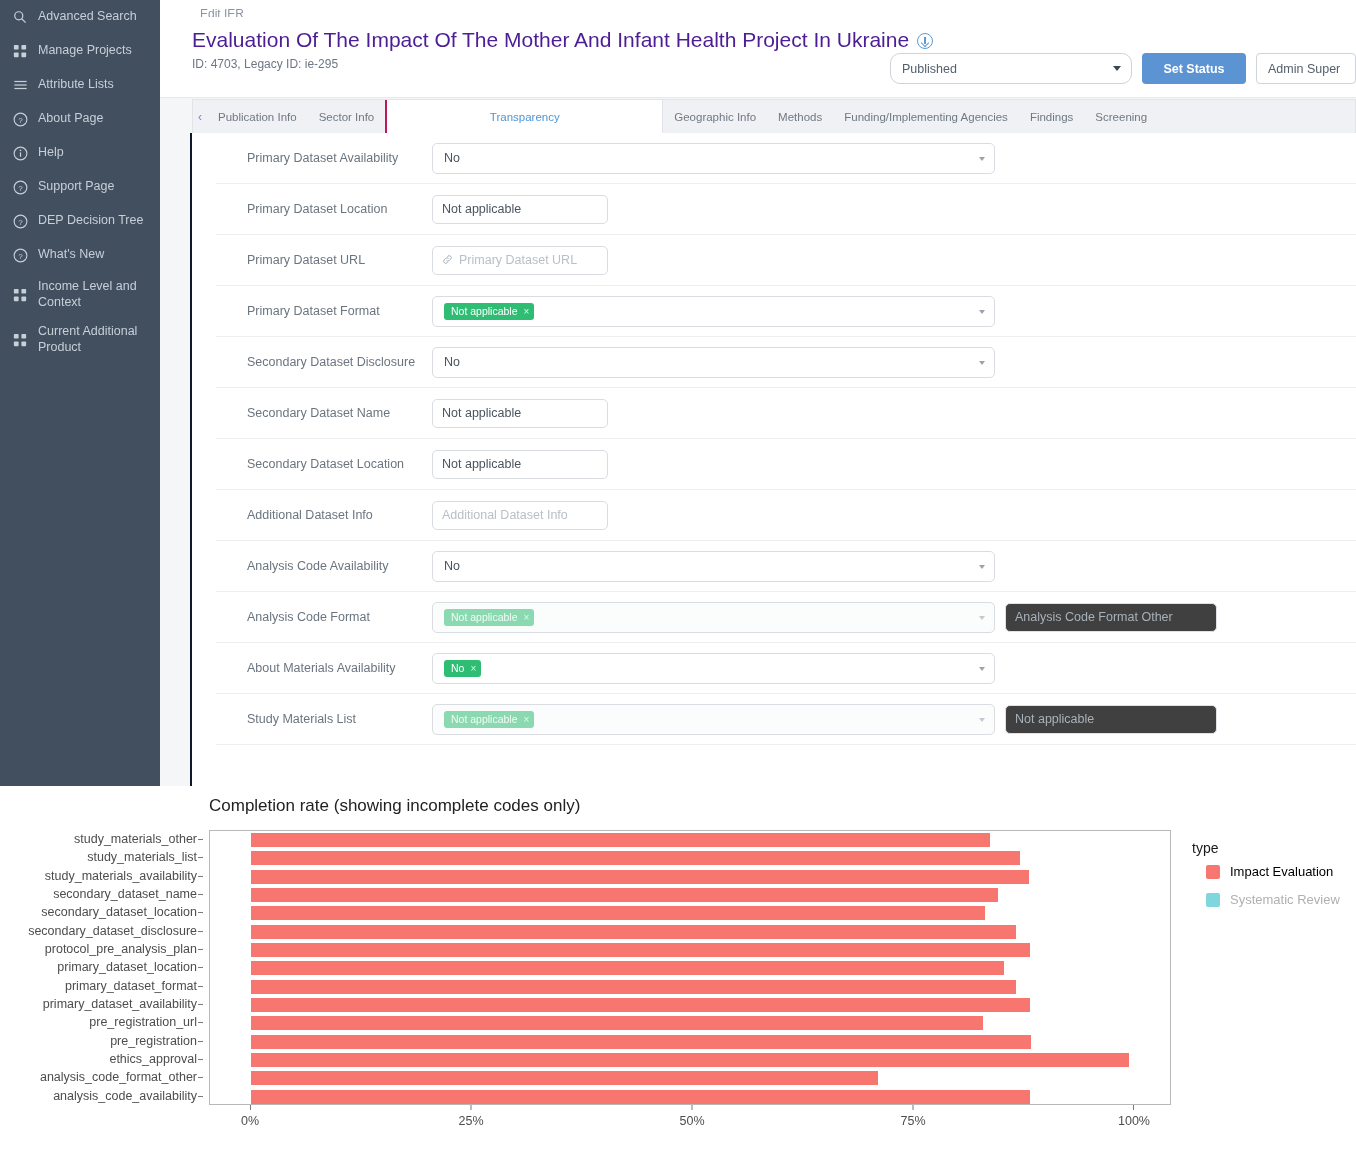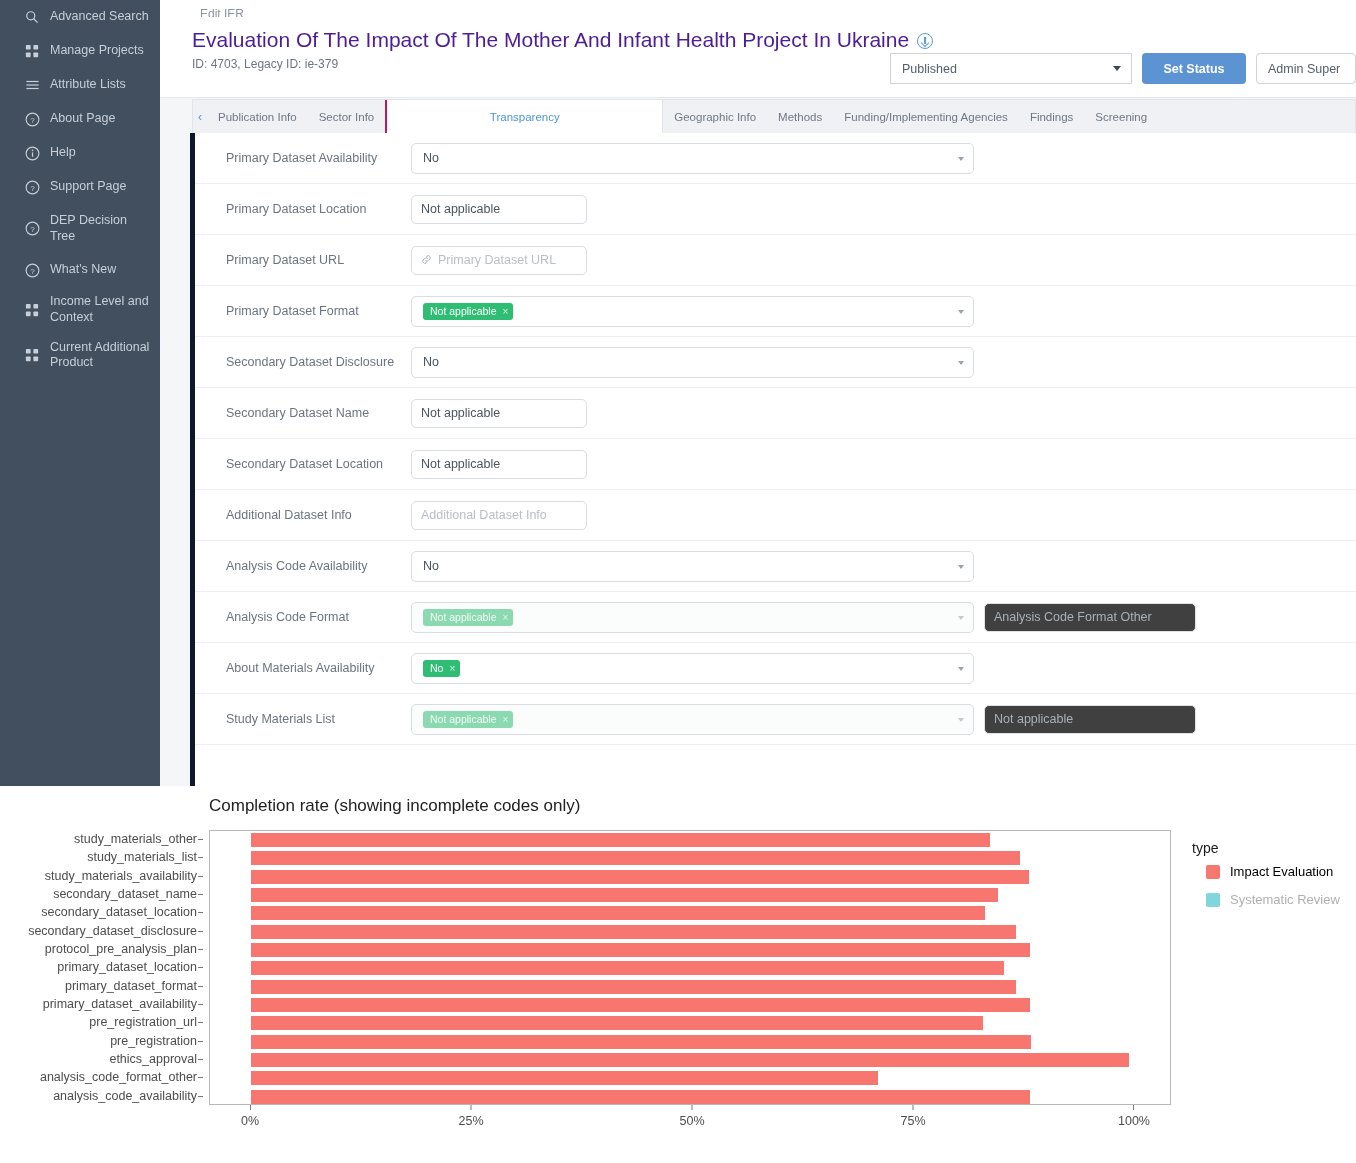--- a/index.html
+++ b/index.html
@@ -16,21 +16,21 @@
   #sidebar {
     position: absolute; left: 0; top: 0;
     width: 160px; height: 786px;
     background: #414f5f;
     color: #c3ccd6;
     padding-top: 0;
   }
   .side-item {
     display: flex; align-items: center;
     gap: 10px;
-    padding: 9px 10px 9px 24px;
+    padding: 9px 10px 9px 12px;
     font-size: 12.5px;
     color: #c7cfd8;
     line-height: 1.25;
     cursor: pointer;
   }
   .side-item .sicon {
     width: 16px; min-width: 16px; height: 16px;
     display: flex; align-items: center; justify-content: center;
     color: #c7cfd8;
   }
@@ -74,21 +74,21 @@
     border-right: 1.6px solid #5b9bd5; border-bottom: 1.6px solid #5b9bd5;
     transform: rotate(45deg);
   }
 
   #status-row {
     position: absolute; right: 0; top: 53px;
     display: flex; align-items: center; gap: 10px;
   }
   #status-select {
     width: 242px; height: 31px;
-    border: 1px solid #ced4da; border-radius: 0;
+    border: 1px solid #ced4da; border-radius: 10px;
     background: #fff; font-size: 12.5px; color: #55606d;
     padding: 0 26px 0 11px;
     display: flex; align-items: center;
     position: relative;
   }
   #status-select .caret {
     position: absolute; right: 10px; top: 12px;
     width: 0; height: 0;
     border-left: 4.5px solid transparent;
     border-right: 4.5px solid transparent;
@@ -135,23 +135,24 @@
     border-left: 2px solid #be185d;
     border-right: 1px solid #e1e4e9;
     width: 278px; justify-content: center;
   }
 
   
   #form-card {
     position: absolute; left: 190px; top: 133px;
     width: 1166px; height: 653px;
     background: #ffffff;
-    border-left: 5px solid #0f172a;
+    border-left: 2px solid #0f172a;
     border-top: none;
     overflow: hidden;
+    padding-left: 24px;
   }
   .frow {
     display: flex; align-items: center;
     min-height: 51px;
     border-bottom: 1px solid #eceef1;
     padding-left: 31px;
   }
   .flabel {
     width: 185px; min-width: 185px;
     font-size: 12.5px; color: #6b7ембольш; color: #6b757f;
@@ -376,21 +377,21 @@
   </div>
 
 <div id="main">
 
   <div id="topbar">
     <div id="eyebrow">Edit IER</div>
     <div id="page-title">
       <span>Evaluation Of The Impact Of The Mother And Infant Health Project In Ukraine</span>
       <span class="dl-icon"></span>
     </div>
-    <div id="page-subtitle">ID: 4703, Legacy ID: ie-379</div>
+    <div id="page-subtitle">ID: 4703, Legacy ID: ie-295</div>
 
     <div id="status-row">
       <div id="status-select">
         <span>Published</span>
         <span class="caret"></span>
       </div>
       <button id="set-status-btn">Set Status</button>
       <div id="admin-box">
         <span>Admin Super</span>
       </div>

